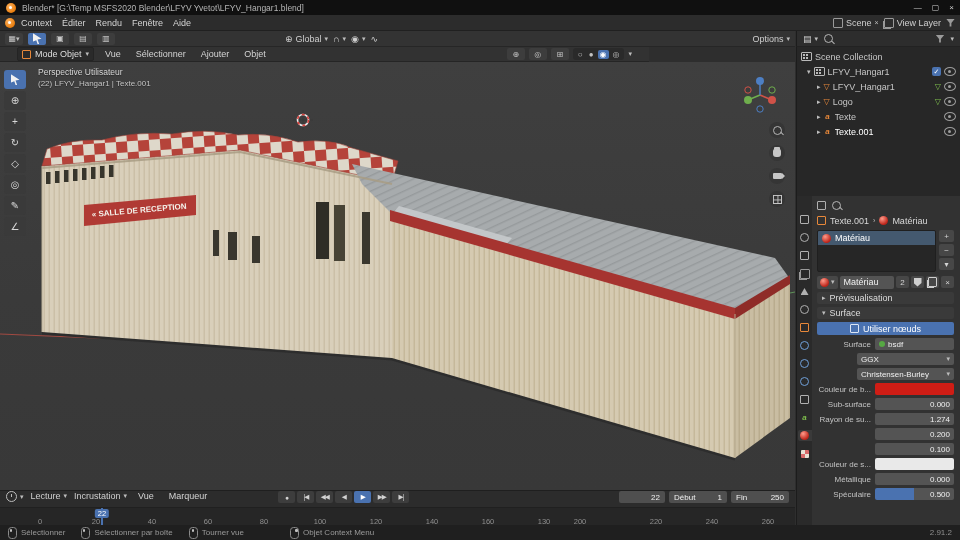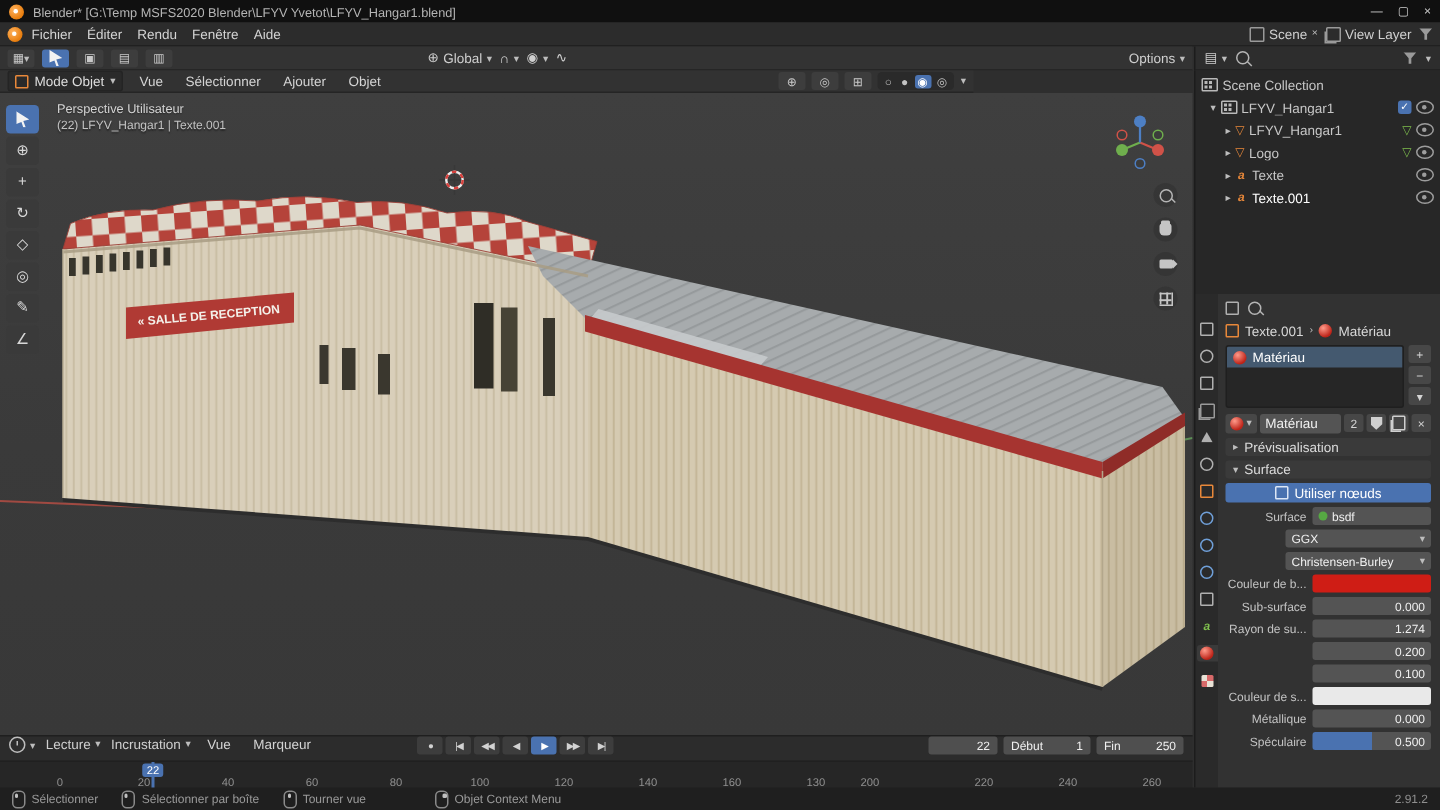--- a/index.html
+++ b/index.html
@@ -43,21 +43,21 @@
   .txt-icon{color:#e8883a;font-style:italic;font-weight:bold;font-size:8px;width:8px;text-align:center;}
   .coll-icon{width:9px;height:7px;border:1px solid #b9b9b9;border-radius:1px;position:relative;flex:none;}
   .coll-icon::after{content:"";position:absolute;left:1px;top:1px;width:2px;height:2px;background:#b9b9b9;box-shadow:3px 0 0 #b9b9b9,0 3px 0 #b9b9b9,3px 3px 0 #b9b9b9;}
   .i-eye{width:10px;height:7px;border:1px solid #9d9d9d;border-radius:50%;position:relative;flex:none;}
   .i-eye::after{content:"";position:absolute;width:3px;height:3px;border-radius:50%;background:#9d9d9d;left:2.5px;top:1.5px;}
   .i-check{width:9px;height:9px;background:var(--accent);border-radius:2px;color:#fff;font-size:7px;line-height:9px;text-align:center;flex:none;}
   .i-mag{width:7px;height:7px;border:1.3px solid #b5b5b5;border-radius:50%;position:relative;display:inline-block;flex:none;}
   .i-mag::after{content:"";position:absolute;width:4px;height:1.3px;background:#b5b5b5;transform:rotate(45deg);right:-3px;bottom:-1px;}
 
   
-  #vp-header{top:47px;width:649px;height:15px;background:#323232;border-bottom:1px solid #252525;padding:0 5px;gap:7px;}
+  #vp-header{top:47px;width:649px;height:15px;background:#323232;border-bottom:1px solid #252525;padding:0 17px;gap:7px;}
   .hdr-field{display:flex;align-items:center;gap:4px;background:#2a2a2a;border:1px solid #242424;border-radius:2px;height:12px;padding:0 4px;color:#dedede;}
   .obj-sq{width:7px;height:7px;border:1.3px solid #e8883a;border-radius:1px;display:inline-block;}
   .vph-right{margin-left:auto;display:flex;align-items:center;gap:4px;}
   .shade{display:flex;align-items:center;gap:2px;background:#2a2a2a;border-radius:3px;padding:0 3px;height:12px;}
   .shade span{font-size:8px;color:#c2c2c2;padding:0 2px;border-radius:2px;}
   .shade span.on{background:#4a72b0;color:#fff;}
 
   
   #viewport{position:absolute;left:0;top:62px;width:795px;height:428px;background:linear-gradient(#3f3f3f,#3a3a3a 55%,#383838);}
   #vp-scene{position:absolute;inset:0;}
@@ -143,21 +143,21 @@
     <span>Blender* [G:\Temp MSFS2020 Blender\LFYV Yvetot\LFYV_Hangar1.blend]</span>
     <span class="wctrl">
       <span>—</span>
       <span>▢</span>
       <span>×</span>
     </span>
   </div>
 
   <div id="topbar" class="bar">
     <span class="blogo"></span>
-    <span class="menu">Fichier</span>
+    <span class="menu">Context</span>
     <span class="menu">Éditer</span>
     <span class="menu">Rendu</span>
     <span class="menu">Fenêtre</span>
     <span class="menu">Aide</span>
     <span class="tb-right">
       <span class="wdg">
         <span class="sq-icon"></span>
         <span>Scene</span>
         <span class="dd">×</span>
       </span>

